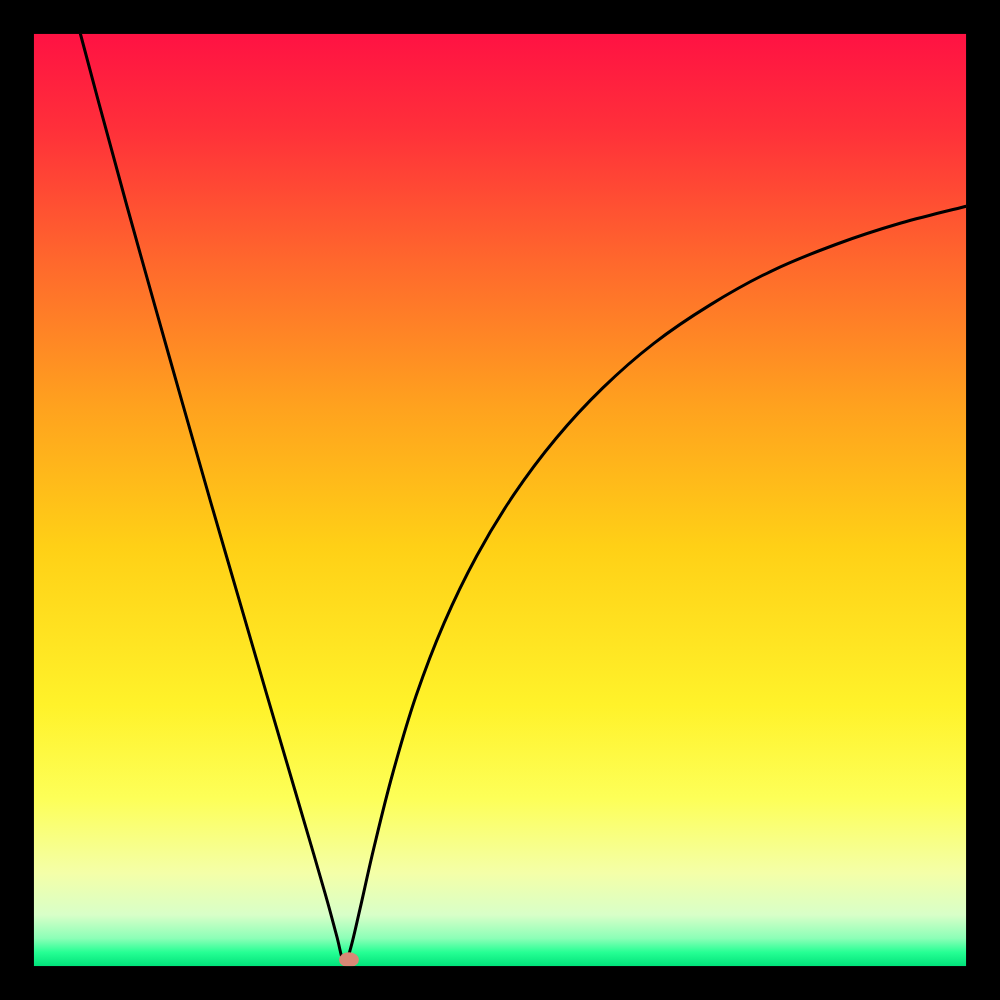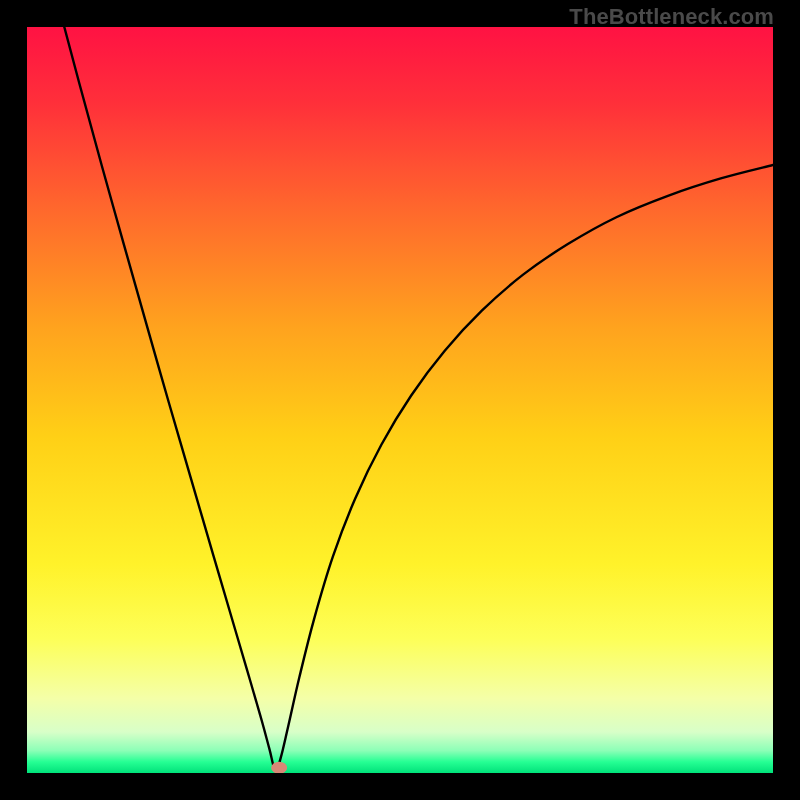--- a/index.html
+++ b/index.html
@@ -40,21 +40,20 @@
   }
   svg {
     display: block;
   }
 </style>
 </head>
 <body>
 
 <div class="frame">
 
-  <div class="watermark">TheBottleneck.com</div>
 
   <div class="plot-area">
     <svg id="chart-svg" width="746" height="746" viewBox="0 0 746 746">
       <defs>
         <linearGradient id="bg-grad" x1="0" y1="0" x2="0" y2="1">
             <stop offset="0.00%" stop-color="#ff1243"></stop>
             <stop offset="10.00%" stop-color="#ff2f3a"></stop>
             <stop offset="25.00%" stop-color="#ff6a2c"></stop>
             <stop offset="40.00%" stop-color="#ffa21e"></stop>
             <stop offset="55.00%" stop-color="#ffd016"></stop>

